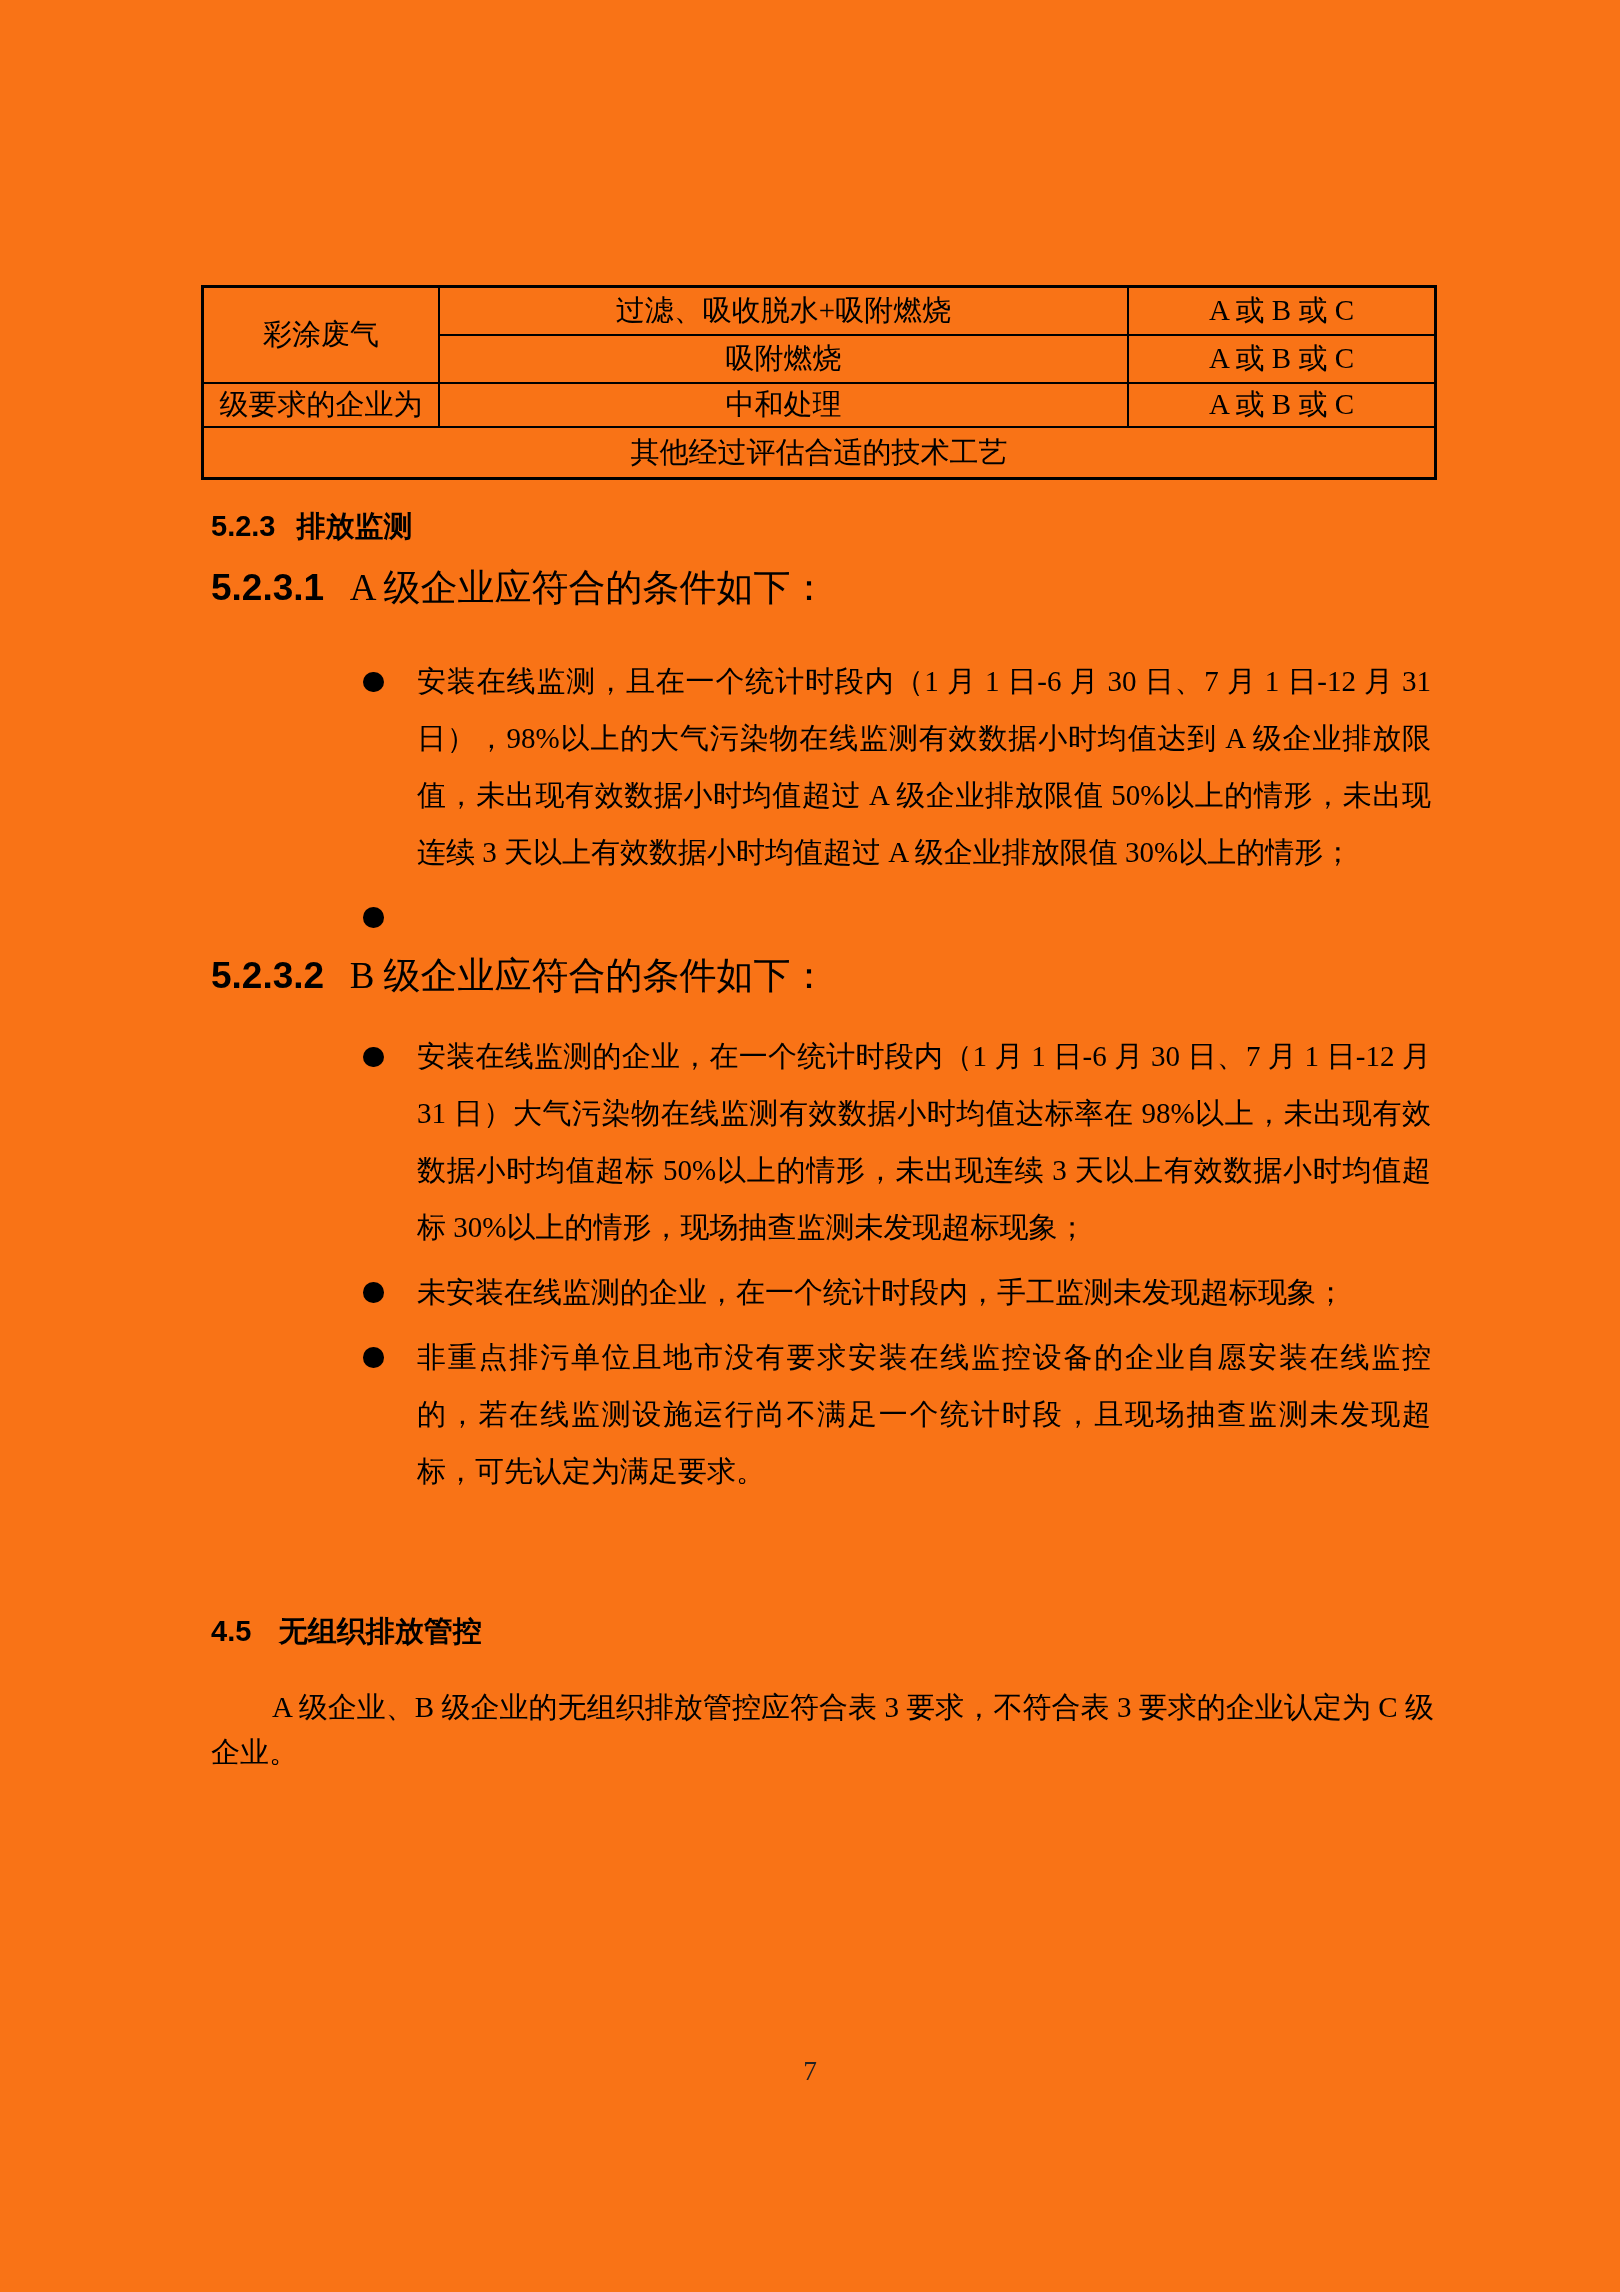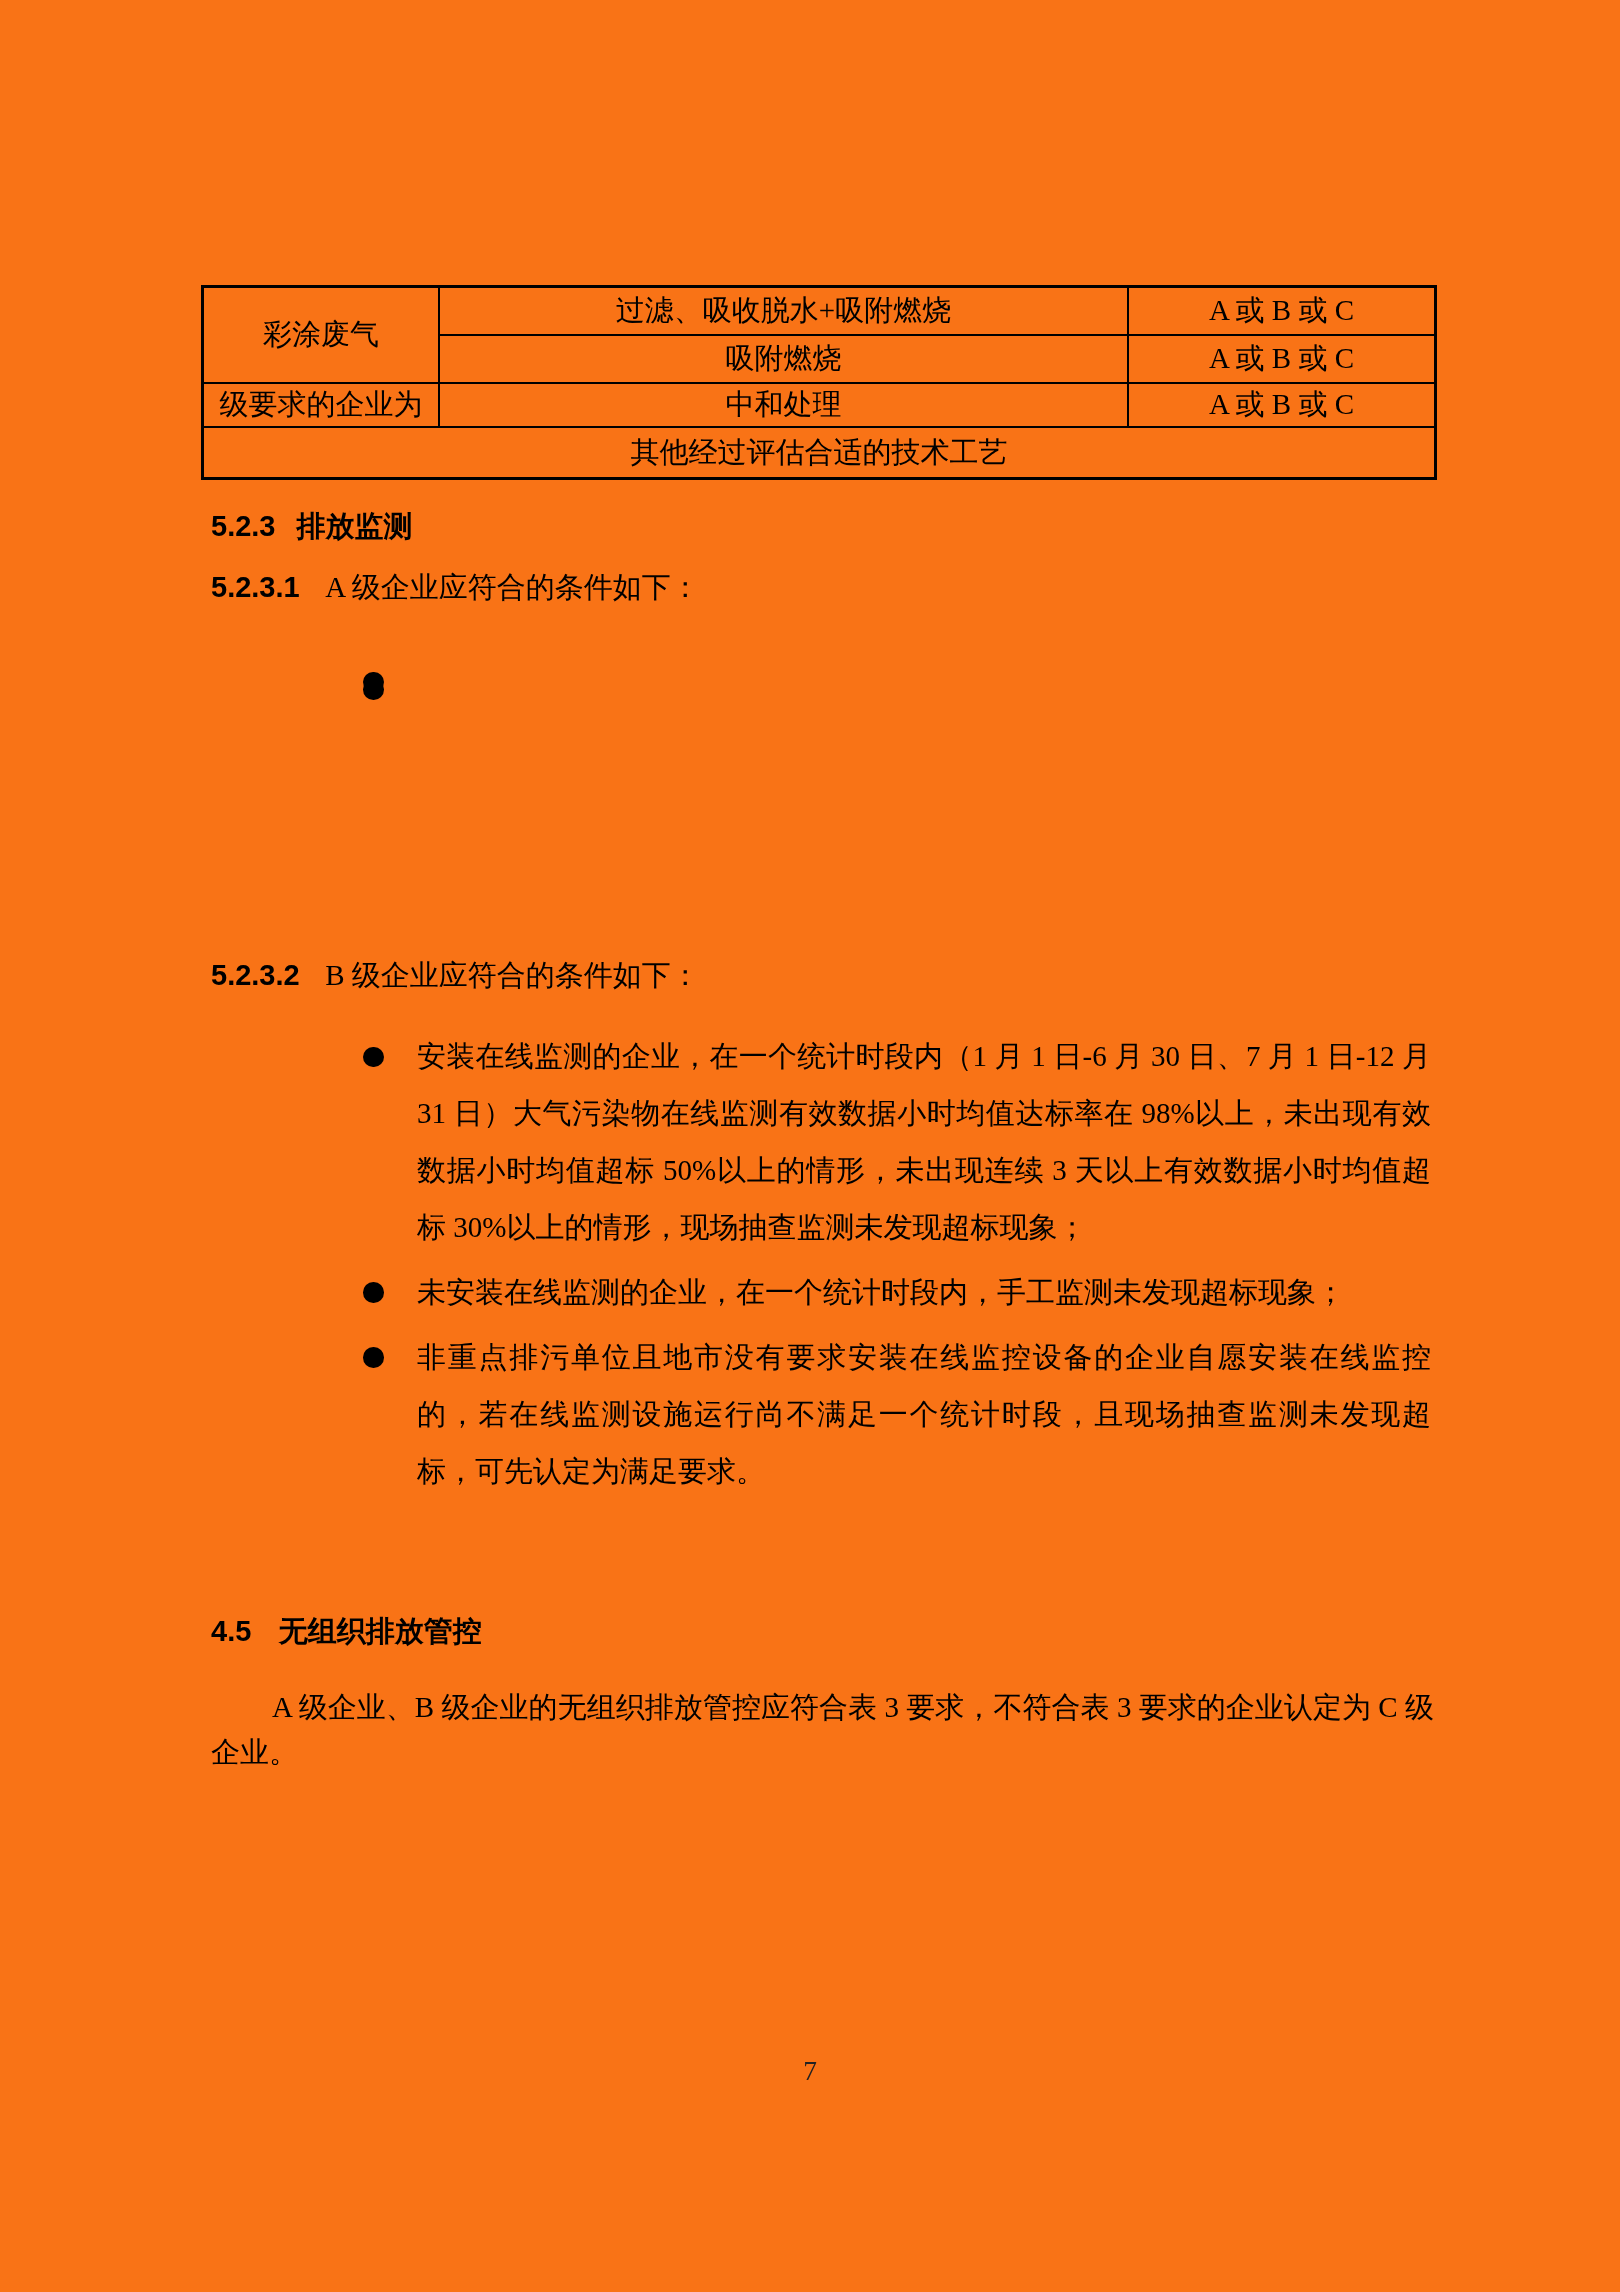--- a/index.html
+++ b/index.html
@@ -45,21 +45,21 @@
     font-size: 29px;
     line-height: 39px;
     font-weight: bold;
     font-family: "Liberation Sans", "DejaVu Sans", sans-serif;
     white-space: nowrap;
   }
   .h-num { margin-right: 21px; }
   .clause {
     position: absolute;
     left: 211px;
-    font-size: 29px;
+    font-size: 37px;
     line-height: 39px;
     white-space: nowrap;
     text-align: center;
   }
   .clause .c-num {
     font-weight: bold;
     font-family: "Liberation Sans", "DejaVu Sans", sans-serif;
     margin-right: 25.5px;
   }
 
@@ -146,20 +146,21 @@
     <span class="h-num">5.2.3</span><span>排放监测</span>
   </div>
 
   <div class="clause" style="top:568px">
     <span class="c-num">5.2.3.1</span><span>A 级企业应符合的条件如下：</span>
   </div>
 
   <div class="blist" style="top:653px">
     <div class="b-item">
       <span class="bullet-dot"></span>
+      <span>安装在线监测，且在一个统计时段内（1 月 1 日-6 月 30 日、7 月 1 日-12 月 31 日），98%以上的大气污染物在线监测有效数据小时均值达到 A 级企业排放限值，未出现有效数据小时均值超过 A 级企业排放限值 50%以上的情形，未出现连续 3 天以上有效数据小时均值超过 A 级企业排放限值 30%以上的情形；</span>
     </div>
     <div class="b-item">
       <span class="bullet-dot"></span>
     </div>
   </div>
 
   <div class="clause" style="top:956px">
     <span class="c-num">5.2.3.2</span><span>B 级企业应符合的条件如下：</span>
   </div>
 

